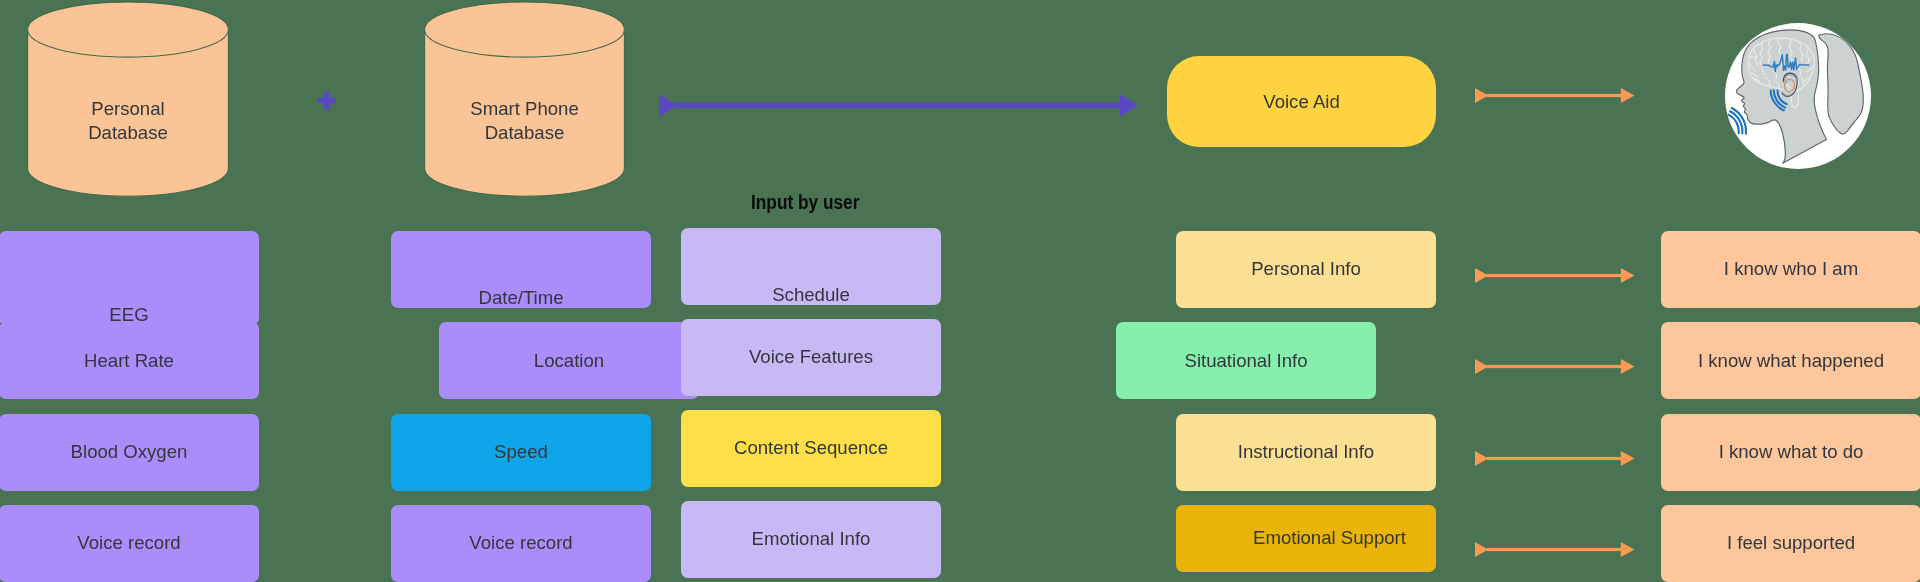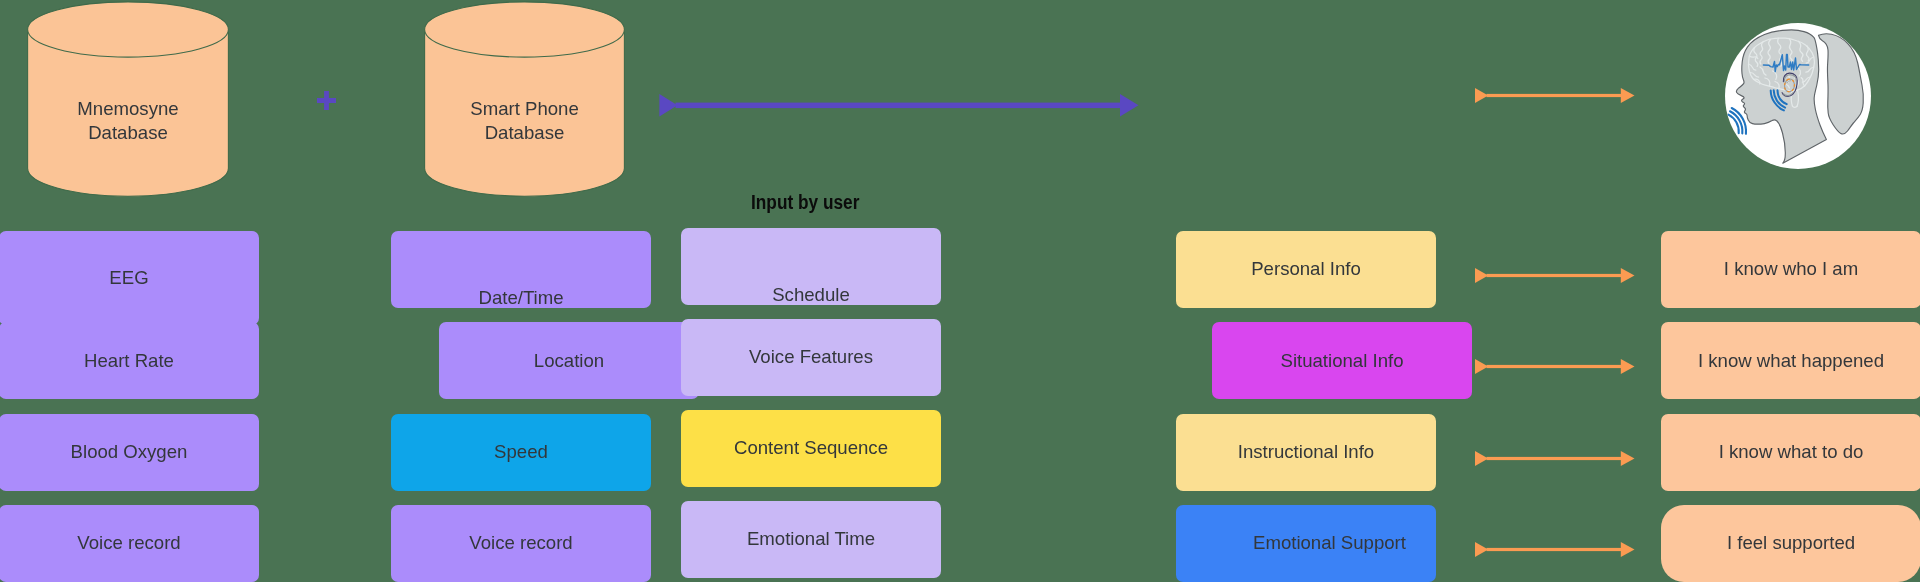--- a/index.html
+++ b/index.html
@@ -22,21 +22,21 @@
 </head>
 <body>
 
 <div class="stage">
 
   <div class="db" style="left:27px;top:1px;width:202px;height:196px;">
     <svg width="202" height="196" viewBox="0 0 202 196">
       <path d="M0.6 28.5 L0.6 167.2 A100.4 28 0 0 0 201.4 167.2 L201.4 28.5 Z" fill="#fbc496" stroke="#3f6a4a" stroke-width="1.1"></path>
       <ellipse cx="101" cy="28.5" rx="100.4" ry="27.6" fill="#fbc496" stroke="#3f6a4a" stroke-width="1.1"></ellipse>
     </svg>
-    <div class="lbl" style="top:96px;">Mnemosyne</div>
+    <div class="lbl" style="top:96px;">Personal</div>
     <div class="lbl" style="top:119.7px;">Database</div>
   </div>
 
   <svg id="plus" style="left:317px;top:91px;" width="19" height="19" viewBox="0 0 19 19">
     <path d="M7.1 0 H11.9 V7.1 H19 V11.9 H11.9 V19 H7.1 V11.9 H0 V7.1 H7.1 Z" fill="#5a48c2"></path>
   </svg>
 
   <div class="db" style="left:424px;top:1px;width:201px;height:196px;">
     <svg width="201" height="196" viewBox="0 0 201 196">
       <path d="M0.6 28.5 L0.6 167.2 A99.9 28 0 0 0 200.4 167.2 L200.4 28.5 Z" fill="#fbc496" stroke="#3f6a4a" stroke-width="1.1"></path>
@@ -47,20 +47,23 @@
   </div>
 
   <svg class="arrow" style="left:658px;top:92px;" width="484" height="28" viewBox="0 0 484 28">
     <path d="M1.4 2 L19.5 13.3 L1.4 24.6 Z" fill="#5a48c2"></path>
     <rect x="17.5" y="10.6" width="446" height="5.5" fill="#5a48c2"></rect>
     <path d="M462 2 L480.5 13.3 L462 24.6 Z" fill="#5a48c2"></path>
   </svg>
 
   <div id="inputlabel" style="left:751px;top:193px;">Input by user</div>
 
+  <div id="voiceaid" style="left:1167px;top:56px;width:269px;height:91px;background:#ffd23f;">
+    <span>Voice Aid</span>
+  </div>
 
   <div id="brain" style="left:1725px;top:23px;width:146px;height:146px;">
     <svg width="146" height="146" viewBox="0 0 146 146" style="display:block">
       <defs>
           <clipPath id="headclip">
             <circle cx="73" cy="73" r="73"></circle>
           </clipPath>
         </defs>
       <circle cx="73" cy="73" r="73" fill="#ffffff"></circle>
       <g clip-path="url(#headclip)">
@@ -225,21 +228,21 @@
         </g>
         <g fill="none" stroke="#1f73bf" stroke-width="2.1" stroke-linecap="round">
           <path d="M6.7 85.0 A 26.3 26.3 0 0 1 20.9 110.8"></path>
           <path d="M5.0 88.3 A 22.6 22.6 0 0 1 17.3 110.4"></path>
           <path d="M3.4 91.6 A 19.0 19.0 0 0 1 13.7 110.1"></path>
         </g>
       </g>
     </svg>
   </div>
 
-<div class="chip" style="left: -1px; top: 231px; width: 260px; height: 94px; background: rgb(171, 140, 251);">
+<div class="chip" style="left: -1px; top: 231px; width: 260px; height: 94px; background: rgb(171, 140, 251); align-items: flex-end;">
       <span>EEG</span>
     </div>
     <div class="chip" style="left: -1px; top: 322.3px; width: 260px; height: 77px; background: rgb(171, 140, 251);">
       <span>Heart Rate</span>
     </div>
     <div class="chip" style="left: -1px; top: 413.6px; width: 260px; height: 77px; background: rgb(171, 140, 251);">
       <span>Blood Oxygen</span>
     </div>
     <div class="chip" style="left: -1px; top: 504.9px; width: 260px; height: 77px; background: rgb(171, 140, 251);">
       <span>Voice record</span>
@@ -259,44 +262,44 @@
     <div class="chip" style="left: 681px; top: 228px; width: 260px; height: 77px; background: rgb(201, 184, 246); align-items: flex-end;">
       <span>Schedule</span>
     </div>
     <div class="chip" style="left: 681px; top: 319px; width: 260px; height: 77px; background: rgb(201, 184, 246);">
       <span>Voice Features</span>
     </div>
     <div class="chip" style="left: 681px; top: 410px; width: 260px; height: 77px; background: #fde047;">
       <span>Content Sequence</span>
     </div>
     <div class="chip" style="left: 681px; top: 501px; width: 260px; height: 77px; background: rgb(201, 184, 246);">
-      <span>Emotional Time</span>
+      <span>Emotional Info</span>
     </div>
     <div class="chip" style="left: 1176px; top: 231px; width: 260px; height: 77px; background: rgb(251, 223, 146);">
       <span>Personal Info</span>
     </div>
-    <div class="chip" style="left: 1212px; top: 322.3px; width: 260px; height: 77px; background: #d946ef; text-align: right;">
+    <div class="chip" style="left: 1116px; top: 322.3px; width: 260px; height: 77px; background: #86efac; text-align: right;">
       <span>Situational Info</span>
     </div>
     <div class="chip" style="left: 1176px; top: 413.6px; width: 260px; height: 77px; background: rgb(251, 223, 146);">
       <span>Instructional Info</span>
     </div>
-    <div class="chip" style="left: 1176px; top: 504.9px; width: 260px; height: 77px; background: #3b82f6; padding-left: 47px;">
+    <div class="chip" style="left: 1176px; top: 504.9px; width: 260px; height: 67px; background: #eab308; padding-left: 47px;">
       <span>Emotional Support</span>
     </div>
     <div class="chip" style="left: 1661px; top: 231px; width: 260px; height: 77px; background: rgb(253, 198, 156);">
       <span>I know who I am</span>
     </div>
     <div class="chip" style="left: 1661px; top: 322.3px; width: 260px; height: 77px; background: rgb(253, 198, 156);">
       <span>I know what happened</span>
     </div>
     <div class="chip" style="left: 1661px; top: 413.6px; width: 260px; height: 77px; background: rgb(253, 198, 156);">
       <span>I know what to do</span>
     </div>
-    <div class="chip" style="left: 1661px; top: 504.9px; width: 260px; height: 77px; background: rgb(253, 198, 156); border-radius: 23px;">
+    <div class="chip" style="left: 1661px; top: 504.9px; width: 260px; height: 77px; background: rgb(253, 198, 156);">
       <span>I feel supported</span>
     </div>
     <svg width="159.5" height="31" viewBox="0 0 159.5 31" class="arrow" style="left: 1475px; top: 80px;">
       <path d="M0 7.9 L13.2 15.5 L0 23.1 Z" fill="#fb9b52"></path>
       <rect x="11.5" y="13.9" width="135" height="3.2" fill="#fb9b52"></rect>
       <path d="M145.8 8 L159.5 15.5 L145.8 22.9 Z" fill="#fb9b52"></path>
     </svg>
     <svg width="159.5" height="31" viewBox="0 0 159.5 31" class="arrow" style="left: 1475px; top: 260px;">
       <path d="M0 7.9 L13.2 15.5 L0 23.1 Z" fill="#fb9b52"></path>
       <rect x="11.5" y="13.9" width="135" height="3.2" fill="#fb9b52"></rect>

